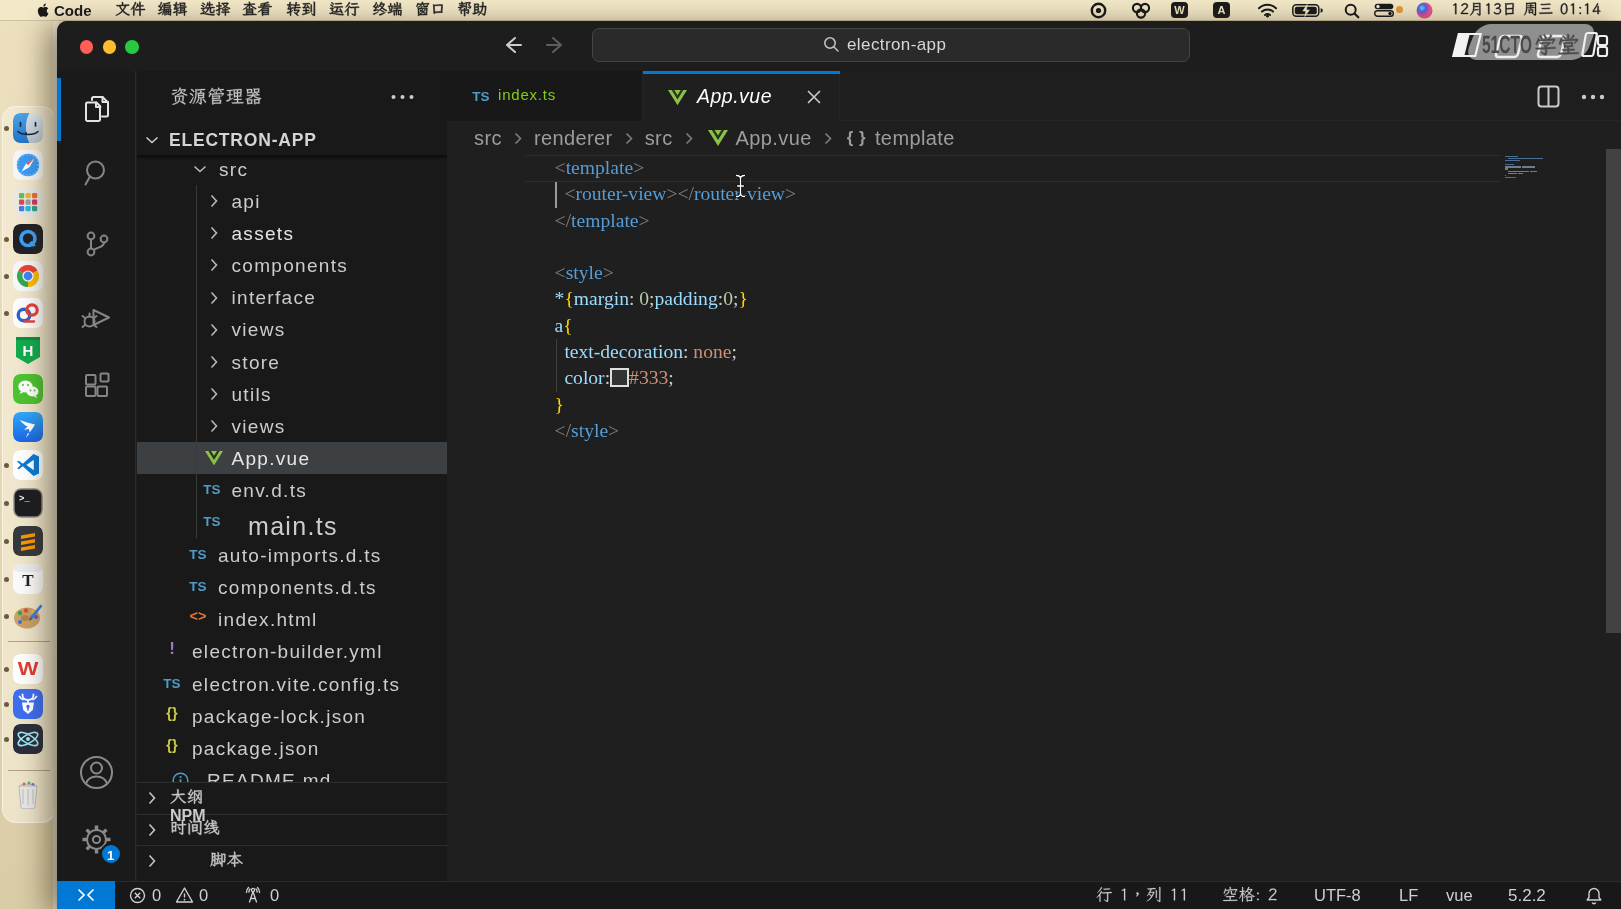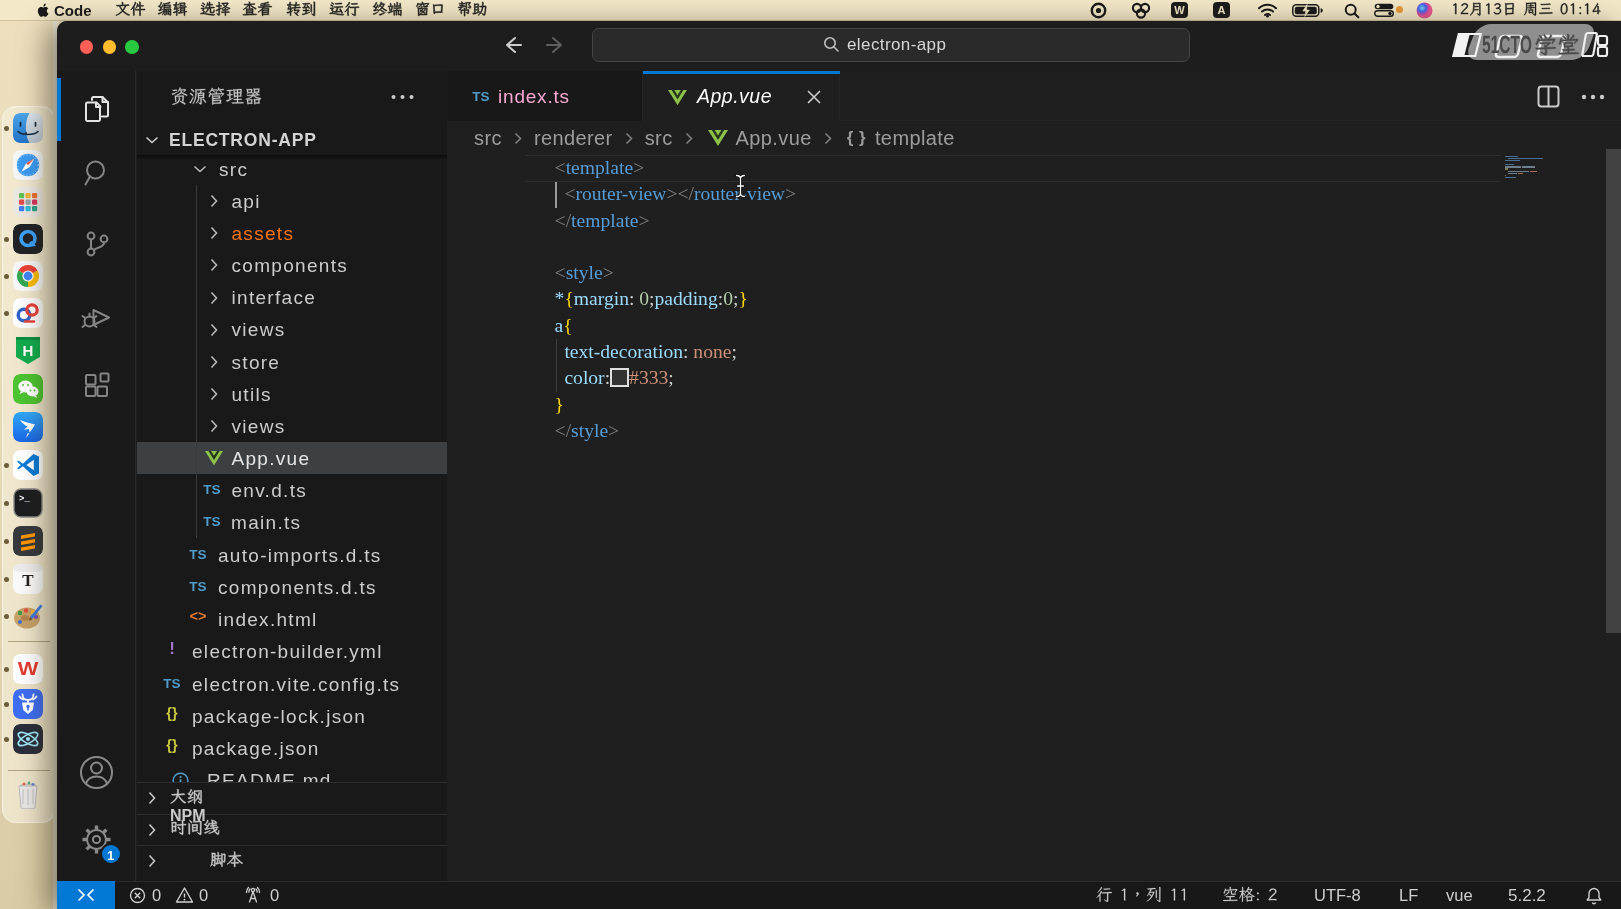--- a/index.html
+++ b/index.html
@@ -409,21 +409,21 @@
         <polyline points="137.5,145.5 143,150.5 148.5,145.5" fill="none" stroke="#b8b8b8" stroke-width="1.6"></polyline>
       </svg>
 <div class="abs" style="left:162px;top:137.5px;font-size:19px;letter-spacing:1.3px;color:#cccccc">src</div>
 <svg class="abs" style="left:148.5px;top:172px" width="16" height="16" viewBox="148.5 172 16 16">
         <polyline points="154.0,174.5 159.0,180 154.0,185.5" fill="none" stroke="#b8b8b8" stroke-width="1.6"></polyline>
       </svg>
 <div class="abs" style="left:174.5px;top:169.5px;font-size:19px;letter-spacing:1.3px;color:#cccccc">api</div>
 <svg class="abs" style="left:148.5px;top:204.2px" width="16" height="16" viewBox="148.5 204.2 16 16">
         <polyline points="154.0,206.7 159.0,212.2 154.0,217.7" fill="none" stroke="#b8b8b8" stroke-width="1.6"></polyline>
       </svg>
-<div class="abs" style="left:174.5px;top:201.7px;font-size:19px;letter-spacing:1.3px;color:#f97316">assets</div>
+<div class="abs" style="left:174.5px;top:201.7px;font-size:19px;letter-spacing:1.3px;color:#e5e5e5">assets</div>
 <svg class="abs" style="left:148.5px;top:236.39999999999998px" width="16" height="16" viewBox="148.5 236.39999999999998 16 16">
         <polyline points="154.0,238.89999999999998 159.0,244.39999999999998 154.0,249.89999999999998" fill="none" stroke="#b8b8b8" stroke-width="1.6"></polyline>
       </svg>
 <div class="abs" style="left:174.5px;top:233.89999999999998px;font-size:19px;letter-spacing:1.3px;color:#cccccc">components</div>
 <svg class="abs" style="left:148.5px;top:268.59999999999997px" width="16" height="16" viewBox="148.5 268.59999999999997 16 16">
         <polyline points="154.0,271.09999999999997 159.0,276.59999999999997 154.0,282.09999999999997" fill="none" stroke="#b8b8b8" stroke-width="1.6"></polyline>
       </svg>
 <div class="abs" style="left:174.5px;top:266.09999999999997px;font-size:19px;letter-spacing:1.3px;color:#cccccc">interface</div>
 <svg class="abs" style="left:148.5px;top:300.79999999999995px" width="16" height="16" viewBox="148.5 300.79999999999995 16 16">
         <polyline points="154.0,303.29999999999995 159.0,308.79999999999995 154.0,314.29999999999995" fill="none" stroke="#b8b8b8" stroke-width="1.6"></polyline>
@@ -444,21 +444,21 @@
 <div class="abs" style="left:80px;top:421px;width:310px;height:32px;background:#3c4043"></div>
 <svg class="abs" style="left:148.0px;top:429.8px" width="18" height="14.4" viewBox="0 0 100 80">
         <path d="M0 0h100L50 80z" fill="#8dc149"></path>
         <path d="M19 0h62L50 50z" fill="#27351d"></path>
         <path d="M33 0h34L50 27z" fill="#8dc149"></path>
       </svg>
 <div class="abs" style="left:174.5px;top:426.5px;font-size:19px;letter-spacing:1.3px;color:#e6e6e6">App.vue</div>
 <div class="abs" style="left:144px;top:460.5px;width:22px;font-size:13.5px;font-weight:bold;color:#4f9cc9;text-align:center;letter-spacing:0">TS</div>
 <div class="abs" style="left:174.5px;top:458.5px;font-size:19px;letter-spacing:1.3px;color:#cccccc">env.d.ts</div>
 <div class="abs" style="left:144px;top:492.5px;width:22px;font-size:13.5px;font-weight:bold;color:#4f9cc9;text-align:center;letter-spacing:0">TS</div>
-<div class="abs" style="left:174px;top:490.5px;font-size:19px;letter-spacing:1.3px;color:#cccccc">main.ts</div>
+<div class="abs" style="left:191px;top:490.5px;font-size:25px;letter-spacing:1.3px;color:#cccccc">main.ts</div>
 <div class="abs" style="left:130px;top:525.5px;width:22px;font-size:13.5px;font-weight:bold;color:#4f9cc9;text-align:center;letter-spacing:0">TS</div>
 <div class="abs" style="left:161px;top:523.5px;font-size:19px;letter-spacing:1.3px;color:#cccccc">auto-imports.d.ts</div>
 <div class="abs" style="left:130px;top:557.5px;width:22px;font-size:13.5px;font-weight:bold;color:#4f9cc9;text-align:center;letter-spacing:0">TS</div>
 <div class="abs" style="left:161px;top:555.5px;font-size:19px;letter-spacing:1.3px;color:#cccccc">components.d.ts</div>
 <div class="abs" style="left:130px;top:587px;width:22px;font-size:14.5px;font-weight:bold;color:#e37933;text-align:center">&lt;&gt;</div>
 <div class="abs" style="left:161px;top:587.5px;font-size:19px;letter-spacing:1.3px;color:#cccccc">index.html</div>
 <div class="abs" style="left:110px;top:618px;width:10px;font-size:17px;font-weight:bold;color:#a074c4;text-align:center">!</div>
 <div class="abs" style="left:135px;top:619.5px;font-size:19px;letter-spacing:1.3px;color:#cccccc">electron-builder.yml</div>
 <div class="abs" style="left:104px;top:654.5px;width:22px;font-size:13.5px;font-weight:bold;color:#4f9cc9;text-align:center;letter-spacing:0">TS</div>
 <div class="abs" style="left:135px;top:652.5px;font-size:19px;letter-spacing:1.3px;color:#cccccc">electron.vite.config.ts</div>
@@ -499,21 +499,21 @@
       </svg>
 <div class="abs" style="left:113px;top:786px;font-size:16px;font-weight:bold;color:#cccccc">NPM&nbsp;</div>
 <div style="position:absolute;left:153px;top:830.5px;">
         <svg width="33" height="16" viewBox="0 0 33 16" style="overflow:visible">
           <path d="M4.4 5.2 4.4 7.8 2.8 7.9Q2.9 7.4 2.9 6.7Q2.9 6 2.9 5.3ZM4.4 1.9 4.4 4.3 2.9 4.4Q2.9 3.8 2.9 3.1Q2.9 2.5 2.9 2ZM11.4 2.9V12.9Q11.4 13.1 11.4 13.4Q11.4 13.6 11.3 13.8Q11.3 13.9 11.3 13.9Q11.3 14 11.3 14Q11.3 14.3 11.5 14.4Q11.7 14.6 11.9 14.6Q12.1 14.7 12.1 14.7Q12.4 14.7 12.4 14.4L12.4 2.8L14.4 2.7Q14.3 4.7 14.3 6Q14.3 7.2 14.2 8Q14.2 8.7 14.1 9Q14.1 9.3 14.1 9.4Q14 9.4 14 9.4Q14 9.4 14 9.4Q14 9.4 14 9.4Q14 9.4 13.9 9.4Q13.7 9.3 13.4 9.1Q13.2 9 13 8.8Q12.8 8.6 12.7 8.6Q12.5 8.6 12.5 8.8Q12.5 8.9 12.7 9.2Q12.9 9.5 13.1 9.8Q13.4 10.1 13.7 10.3Q14 10.6 14.2 10.6Q14.5 10.6 14.7 10.2Q14.9 9.9 15.1 9.1Q15.2 8.3 15.2 6.7Q15.3 5.2 15.3 2.7Q15.3 2.6 15.3 2.5Q15.4 2.5 15.4 2.4Q15.4 2.2 15.2 2Q15.1 1.9 14.9 1.8Q14.8 1.8 14.7 1.8H14.5L12.4 1.9Q11.9 1.7 11.7 1.6Q11.4 1.5 11.3 1.5Q11.2 1.5 11.2 1.6Q11.2 1.7 11.2 1.8Q11.2 1.9 11.3 2Q11.4 2.2 11.4 2.4Q11.4 2.7 11.4 2.9ZM4.4 8.7 4.3 13Q4 13 3.6 12.8Q3.3 12.7 2.9 12.5Q2.7 12.3 2.5 12.3Q2.4 12.3 2.4 12.5Q2.4 12.6 2.6 12.9Q2.9 13.2 3.3 13.5Q3.6 13.8 4 14Q4.3 14.3 4.5 14.3Q4.8 14.3 5 14Q5.3 13.8 5.3 13.5Q5.3 13.4 5.3 13.3Q5.3 13.2 5.3 13L5.4 2Q5.4 1.9 5.4 1.8Q5.4 1.7 5.4 1.6Q5.4 1.3 5.2 1.1Q4.9 1 4.8 1H4.6L2.9 1.1Q2.5 0.9 2.2 0.8Q1.9 0.7 1.8 0.7Q1.7 0.7 1.7 0.8Q1.7 0.9 1.7 1Q1.7 1.1 1.7 1.2Q1.9 1.5 1.9 2.3Q1.9 3.1 1.9 4.7Q1.9 6.6 1.9 8Q1.8 9.4 1.6 10.5Q1.5 11.5 1.2 12.3Q1 13.1 0.6 13.9Q0.5 14 0.5 14.1Q0.5 14.3 0.5 14.3Q0.5 14.5 0.5 14.5Q0.6 14.5 0.9 14.1Q1.2 13.8 1.6 13.2Q2 12.5 2.3 11.4Q2.6 10.3 2.8 8.8ZM8.6 7.2 10.9 7.1Q11.3 7.1 11.3 6.9Q11.3 6.7 11.1 6.6Q11 6.4 10.8 6.3Q10.6 6.2 10.5 6.2Q10.4 6.2 10.4 6.2Q10.4 6.2 10.3 6.2Q10 6.4 9.6 6.4L8.7 6.5V4.2L10.4 4.1Q10.5 4.1 10.6 4Q10.7 3.9 10.7 3.8Q10.7 3.7 10.5 3.4Q10.2 3.2 10 3.2Q9.9 3.2 9.9 3.2Q9.9 3.2 9.9 3.2Q9.7 3.3 9.5 3.3Q9.4 3.3 9.2 3.4L8.7 3.4V0.9Q8.7 0.7 8.7 0.6Q8.6 0.5 8.2 0.4Q7.8 0.2 7.6 0.2Q7.4 0.2 7.4 0.4Q7.4 0.4 7.5 0.5Q7.6 0.7 7.7 0.9Q7.8 1 7.8 1.3V3.5L7 3.5Q7 3.5 6.9 3.5Q6.8 3.5 6.7 3.5Q6.6 3.5 6.5 3.5Q6.3 3.5 6.2 3.5Q6.1 3.5 6 3.5Q5.9 3.5 5.9 3.5Q5.9 3.6 6 3.8Q6.2 4 6.4 4.2Q6.6 4.4 6.9 4.4Q7 4.4 7.1 4.3Q7.2 4.3 7.4 4.3L7.8 4.3V6.5L6.5 6.6Q6.4 6.6 6.3 6.6Q6.2 6.6 6.1 6.6Q6 6.6 5.9 6.6Q5.8 6.6 5.7 6.6Q5.6 6.6 5.6 6.6Q5.5 6.6 5.5 6.7Q5.5 6.9 5.8 7.2Q6.1 7.4 6.3 7.4Q6.4 7.4 6.5 7.4Q6.7 7.4 6.9 7.4L7.6 7.3Q7.3 8.1 7.2 8.7Q7 9.4 6.8 10Q6.6 10.7 6.3 11.4Q6 11.5 5.7 11.5Q5.6 11.5 5.6 11.6Q5.6 11.6 5.6 11.7Q5.6 11.7 5.8 11.9Q5.9 12 6.1 12.2Q6.3 12.3 6.5 12.3Q6.6 12.3 7.1 12.2Q7.6 12 8.2 11.8Q8.7 11.6 9.2 11.4Q9.7 11.2 9.9 11.1Q10 11.3 10.1 11.5Q10.2 11.7 10.2 11.9Q10.3 12.3 10.6 12.3Q10.8 12.3 11 12.2Q11.3 12 11.3 11.8Q11.3 11.7 11.2 11.5Q10.9 10.8 10.5 10.1Q10.1 9.3 9.7 8.6Q9.6 8.5 9.6 8.4Q9.5 8.4 9.4 8.4Q9.2 8.4 9 8.5Q8.8 8.6 8.8 8.8Q8.8 8.9 8.9 9Q9.1 9.4 9.3 9.7Q9.4 10 9.6 10.4Q9 10.6 8.4 10.8Q7.8 11 7.3 11.2Q7.7 10.2 8 9.3Q8.3 8.4 8.6 7.2Z M25.2 11.3 28.3 11.2Q28.8 11.2 28.8 10.9Q28.8 10.8 28.6 10.6Q28.5 10.4 28.3 10.3Q28.1 10.1 27.9 10.1Q27.8 10.1 27.7 10.2Q27.5 10.2 27.4 10.3Q27.2 10.3 27 10.3L25.2 10.4V5.1Q26.5 7.2 28.1 8.8Q29.6 10.3 31.6 11.6Q31.7 11.6 31.8 11.7Q31.8 11.7 31.9 11.7Q32.1 11.7 32.3 11.6Q32.5 11.5 32.7 11.3Q32.9 11.2 32.9 11.1Q32.9 11.1 32.6 10.9Q30.5 9.9 28.9 8.1Q27.2 6.4 25.6 4.4L30.7 4.1Q30.9 4.1 31 4Q31.1 4 31.1 3.9Q31.1 3.8 30.9 3.6Q30.8 3.4 30.5 3.2Q30.3 3.1 30.1 3.1Q30.1 3.1 30 3.1Q29.8 3.2 29.6 3.2Q29.4 3.2 29.3 3.2L25.2 3.4V0.2Q25.2 0 25 -0.1Q24.8 -0.2 24.6 -0.3Q24.4 -0.3 24.2 -0.4L24.1 -0.4Q23.9 -0.4 23.9 -0.3Q23.9 -0.2 23.9 -0.1Q24.2 0.2 24.2 0.6V3.5L19.7 3.8H19.4Q19.3 3.8 19.1 3.7Q18.9 3.7 18.8 3.7Q18.7 3.7 18.7 3.7Q18.5 3.7 18.5 3.8Q18.5 3.8 18.6 3.9Q18.8 4.5 19.1 4.6Q19.4 4.7 19.6 4.7Q19.7 4.7 19.8 4.7Q19.9 4.7 20.1 4.7L23.6 4.5Q22.7 6.1 21.6 7.5Q20.5 8.9 19.4 10Q18.3 11.1 17.3 11.8Q17 12 17 12.2Q17 12.3 17.1 12.3Q17.3 12.3 18 11.9Q18.7 11.6 19.7 10.7Q20.7 9.9 21.9 8.6Q23.1 7.3 24.2 5.4V10.4L21.9 10.5Q21.9 10.5 21.8 10.5Q21.7 10.5 21.6 10.5Q21.4 10.5 21 10.5Q21 10.4 20.9 10.4Q20.9 10.4 20.9 10.5Q20.9 10.6 20.9 10.6Q20.9 10.7 21 10.9Q21.1 11.2 21.3 11.3Q21.4 11.5 21.9 11.5H22.2L24.2 11.4V13Q24.2 13.3 24.1 13.6Q24.1 13.8 24 14.1Q24 14.1 24 14.2Q24 14.4 24.2 14.5Q24.3 14.6 24.5 14.8Q24.7 14.9 24.9 14.9Q25.2 14.9 25.2 14.4Z" fill="#cccccc" stroke="#cccccc" stroke-width="0.5"></path>
         </svg>
       </div>
 <div class="abs" style="left:390px;top:50px;width:1174px;height:50px;background:#1e1e1e;border-bottom:1px solid #252526"></div>
 <div class="abs" style="left:390px;top:50px;width:196px;height:50px;background:#181818;border-right:1px solid #252526"></div>
 <div class="abs" style="left:413px;top:67.5px;width:22px;font-size:13.5px;font-weight:bold;color:#4f9cc9;text-align:center;letter-spacing:0">TS</div>
-<div class="abs" style="left:441px;top:65px;font-size:19px;letter-spacing:.8px;color:#f9a8d4">index.ts</div>
+<div class="abs" style="left:441px;top:65px;font-size:15px;letter-spacing:.8px;color:#84cc16">index.ts</div>
 <div class="abs" style="left:586px;top:50px;width:197px;height:50px;background:#1f1f1f;border-right:1px solid #252526"></div>
 <div class="abs" style="left:586px;top:50px;width:197px;height:3px;background:#0078d4"></div>
 <svg class="abs" style="left:610.5px;top:68.9px" width="19" height="15.200000000000001" viewBox="0 0 100 80">
         <path d="M0 0h100L50 80z" fill="#8dc149"></path>
         <path d="M19 0h62L50 50z" fill="#27351d"></path>
         <path d="M33 0h34L50 27z" fill="#8dc149"></path>
       </svg>
 <div class="abs" style="left:640px;top:64px;font-size:19.5px;letter-spacing:.5px;font-style:italic;color:#ffffff">App.vue</div>
 <svg class="abs" style="left:748px;top:67px" width="18" height="18" viewBox="0 0 18 18">
         <path d="M3.5 3.5l11 11M14.5 3.5l-11 11" stroke="#c8c8c8" stroke-width="1.7" stroke-linecap="round"></path>

